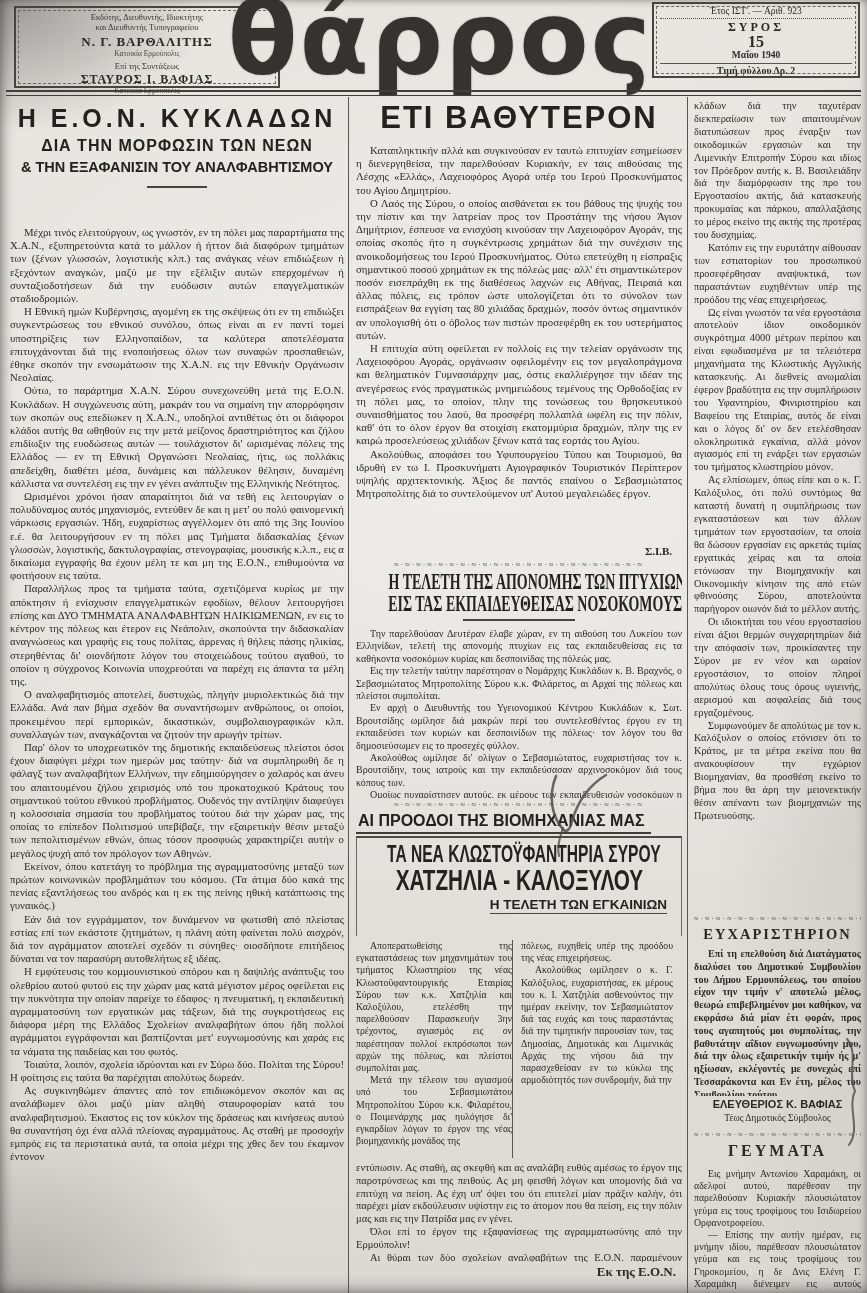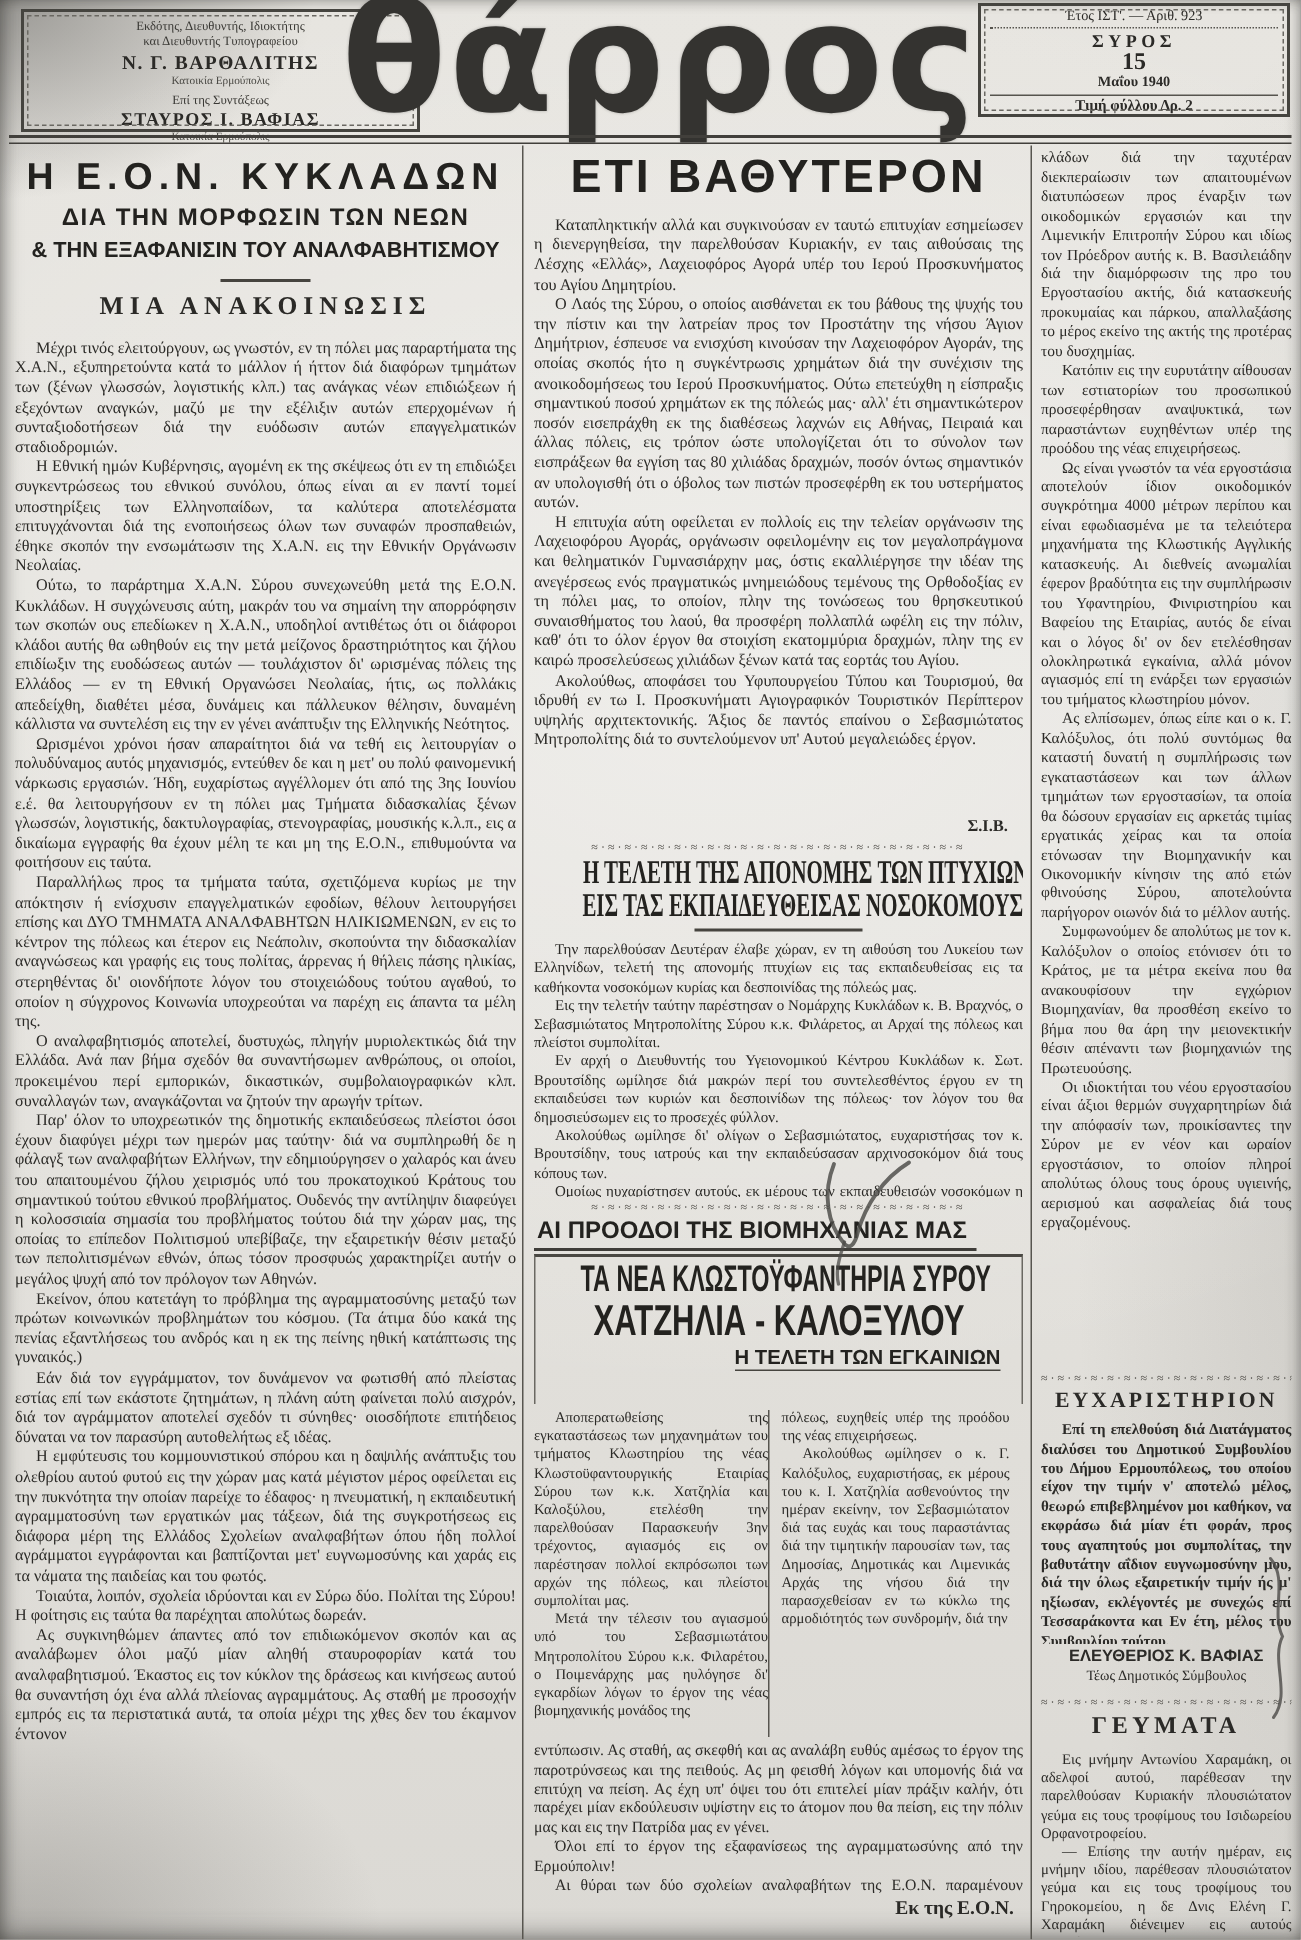--- a/index.html
+++ b/index.html
@@ -108,21 +108,20 @@
 
   <div class="mast-rule"></div>
   <div class="vrule" style="left:348px"></div>
   <div class="vrule" style="left:687px"></div>
 
   <div id="col-left" class="col">
     <div class="abs lh1 sans" style="top:4px">Η Ε.Ο.Ν. ΚΥΚΛΑΔΩΝ</div>
     <div class="abs lh2 sans" style="top:37px">ΔΙΑ ΤΗΝ ΜΟΡΦΩΣΙΝ ΤΩΝ ΝΕΩΝ</div>
     <div class="abs lh3 sans" style="top:59px">&amp; ΤΗΝ ΕΞΑΦΑΝΙΣΙΝ ΤΟΥ ΑΝΑΛΦΑΒΗΤΙΣΜΟΥ</div>
     <div class="srule" style="position:absolute;top:86px;left:137px;width:60px"></div>
-    <div class="abs lsub" style="top:94px">ΜΙΑ ΑΝΑΚΟΙΝΩΣΙΣ</div>
     <div class="abs body-txt" style="top:126px;height:1066px">
         <p class="para">Μέχρι τινός ελειτούργουν, ως γνωστόν, εν τη πόλει μας παραρτήματα της Χ.Α.Ν., εξυπηρετούντα κατά το μάλλον ή ήττον διά διαφόρων τμημάτων των (ξένων γλωσσών, λογιστικής κλπ.) τας ανάγκας νέων επιδιώξεων ή εξεχόντων αναγκών, μαζύ με την εξέλιξιν αυτών επερχομένων ή συνταξιοδοτήσεων διά την ευόδωσιν αυτών επαγγελματικών σταδιοδρομιών.</p>
         <p class="para">Η Εθνική ημών Κυβέρνησις, αγομένη εκ της σκέψεως ότι εν τη επιδιώξει συγκεντρώσεως του εθνικού συνόλου, όπως είναι αι εν παντί τομεί υποστηρίξεις των Ελληνοπαίδων, τα καλύτερα αποτελέσματα επιτυγχάνονται διά της ενοποιήσεως όλων των συναφών προσπαθειών, έθηκε σκοπόν την ενσωμάτωσιν της Χ.Α.Ν. εις την Εθνικήν Οργάνωσιν Νεολαίας.</p>
         <p class="para">Ούτω, το παράρτημα Χ.Α.Ν. Σύρου συνεχωνεύθη μετά της Ε.Ο.Ν. Κυκλάδων. Η συγχώνευσις αύτη, μακράν του να σημαίνη την απορρόφησιν των σκοπών ους επεδίωκεν η Χ.Α.Ν., υποδηλοί αντιθέτως ότι οι διάφοροι κλάδοι αυτής θα ωθηθούν εις την μετά μείζονος δραστηριότητος και ζήλου επιδίωξιν της ευοδώσεως αυτών — τουλάχιστον δι' ωρισμένας πόλεις της Ελλάδος — εν τη Εθνική Οργανώσει Νεολαίας, ήτις, ως πολλάκις απεδείχθη, διαθέτει μέσα, δυνάμεις και πάλλευκον θέλησιν, δυναμένη κάλλιστα να συντελέση εις την εν γένει ανάπτυξιν της Ελληνικής Νεότητος.</p>
         <p class="para">Ωρισμένοι χρόνοι ήσαν απαραίτητοι διά να τεθή εις λειτουργίαν ο πολυδύναμος αυτός μηχανισμός, εντεύθεν δε και η μετ' ου πολύ φαινομενική νάρκωσις εργασιών. Ήδη, ευχαρίστως αγγέλλομεν ότι από της 3ης Ιουνίου ε.έ. θα λειτουργήσουν εν τη πόλει μας Τμήματα διδασκαλίας ξένων γλωσσών, λογιστικής, δακτυλογραφίας, στενογραφίας, μουσικής κ.λ.π., εις α δικαίωμα εγγραφής θα έχουν μέλη τε και μη της Ε.Ο.Ν., επιθυμούντα να φοιτήσουν εις ταύτα.</p>
         <p class="para">Παραλλήλως προς τα τμήματα ταύτα, σχετιζόμενα κυρίως με την απόκτησιν ή ενίσχυσιν επαγγελματικών εφοδίων, θέλουν λειτουργήσει επίσης και ΔΥΟ ΤΜΗΜΑΤΑ ΑΝΑΛΦΑΒΗΤΩΝ ΗΛΙΚΙΩΜΕΝΩΝ, εν εις το κέντρον της πόλεως και έτερον εις Νεάπολιν, σκοπούντα την διδασκαλίαν αναγνώσεως και γραφής εις τους πολίτας, άρρενας ή θήλεις πάσης ηλικίας, στερηθέντας δι' οιονδήποτε λόγον του στοιχειώδους τούτου αγαθού, το οποίον η σύγχρονος Κοινωνία υποχρεούται να παρέχη εις άπαντα τα μέλη της.</p>
         <p class="para">Ο αναλφαβητισμός αποτελεί, δυστυχώς, πληγήν μυριολεκτικώς διά την Ελλάδα. Ανά παν βήμα σχεδόν θα συναντήσωμεν ανθρώπους, οι οποίοι, προκειμένου περί εμπορικών, δικαστικών, συμβολαιογραφικών κλπ. συναλλαγών των, αναγκάζονται να ζητούν την αρωγήν τρίτων.</p>
         <p class="para">Παρ' όλον το υποχρεωτικόν της δημοτικής εκπαιδεύσεως πλείστοι όσοι έχουν διαφύγει μέχρι των ημερών μας ταύτην· διά να συμπληρωθή δε η φάλαγξ των αναλφαβήτων Ελλήνων, την εδημιούργησεν ο χαλαρός και άνευ του απαιτουμένου ζήλου χειρισμός υπό του προκατοχικού Κράτους του σημαντικού τούτου εθνικού προβλήματος. Ουδενός την αντίληψιν διαφεύγει η κολοσσιαία σημασία του προβλήματος τούτου διά την χώραν μας, της οποίας το επίπεδον Πολιτισμού υπεβίβαζε, την εξαιρετικήν θέσιν μεταξύ των πεπολιτισμένων εθνών, όπως τόσον προσφυώς χαρακτηρίζει αυτήν ο μεγάλος ψυχή από τον πρόλογον των Αθηνών.</p>
         <p class="para">Εκείνον, όπου κατετάγη το πρόβλημα της αγραμματοσύνης μεταξύ των πρώτων κοινωνικών προβλημάτων του κόσμου. (Τα άτιμα δύο κακά της πενίας εξαντλήσεως του ανδρός και η εκ της πείνης ηθική κατάπτωσις της γυναικός.)</p>
         <p class="para">Εάν διά τον εγγράμματον, τον δυνάμενον να φωτισθή από πλείστας εστίας επί των εκάστοτε ζητημάτων, η πλάνη αύτη φαίνεται πολύ αισχρόν, διά τον αγράμματον αποτελεί σχεδόν τι σύνηθες· οιοσδήποτε επιτήδειος δύναται να τον παρασύρη αυτοθελήτως εξ ιδέας.</p>
@@ -183,22 +182,22 @@
       </div>
     <div class="abs eonsig" style="top:1164px">Εκ της Ε.Ο.Ν.</div>
   </div>
 
   <div id="col-right" class="col">
     <div class="abs rtxt cont" style="top:0;height:810px">
         <p class="para">κλάδων διά την ταχυτέραν διεκπεραίωσιν των απαιτουμένων διατυπώσεων προς έναρξιν των οικοδομικών εργασιών και την Λιμενικήν Επιτροπήν Σύρου και ιδίως τον Πρόεδρον αυτής κ. Β. Βασιλειάδην διά την διαμόρφωσιν της προ του Εργοστασίου ακτής, διά κατασκευής προκυμαίας και πάρκου, απαλλαξάσης το μέρος εκείνο της ακτής της προτέρας του δυσχημίας.</p>
         <p class="para">Κατόπιν εις την ευρυτάτην αίθουσαν των εστιατορίων του προσωπικού προσεφέρθησαν αναψυκτικά, των παραστάντων ευχηθέντων υπέρ της προόδου της νέας επιχειρήσεως.</p>
         <p class="para">Ως είναι γνωστόν τα νέα εργοστάσια αποτελούν ίδιον οικοδομικόν συγκρότημα 4000 μέτρων περίπου και είναι εφωδιασμένα με τα τελειότερα μηχανήματα της Κλωστικής Αγγλικής κατασκευής. Αι διεθνείς ανωμαλίαι έφερον βραδύτητα εις την συμπλήρωσιν του Υφαντηρίου, Φινιριστηρίου και Βαφείου της Εταιρίας, αυτός δε είναι και ο λόγος δι' ον δεν ετελέσθησαν ολοκληρωτικά εγκαίνια, αλλά μόνον αγιασμός επί τη ενάρξει των εργασιών του τμήματος κλωστηρίου μόνον.</p>
         <p class="para">Ας ελπίσωμεν, όπως είπε και ο κ. Γ. Καλόξυλος, ότι πολύ συντόμως θα καταστή δυνατή η συμπλήρωσις των εγκαταστάσεων και των άλλων τμημάτων των εργοστασίων, τα οποία θα δώσουν εργασίαν εις αρκετάς τιμίας εργατικάς χείρας και τα οποία ετόνωσαν την Βιομηχανικήν και Οικονομικήν κίνησιν της από ετών φθινούσης Σύρου, αποτελούντα παρήγορον οιωνόν διά το μέλλον αυτής.</p>
+        <p class="para">Οι ιδιοκτήται του νέου εργοστασίου είναι άξιοι θερμών συγχαρητηρίων διά την απόφασίν των, προικίσαντες την Σύρον με εν νέον και ωραίον εργοστάσιον, το οποίον πληροί απολύτως όλους τους όρους υγιεινής, αερισμού και ασφαλείας διά τους εργαζομένους.</p>
         <p class="para">Συμφωνούμεν δε απολύτως με τον κ. Καλόξυλον ο οποίος ετόνισεν ότι το Κράτος, με τα μέτρα εκείνα που θα ανακουφίσουν την εγχώριον Βιομηχανίαν, θα προσθέση εκείνο το βήμα που θα άρη την μειονεκτικήν θέσιν απέναντι των βιομηχανιών της Πρωτευούσης.</p>
-        <p class="para">Οι ιδιοκτήται του νέου εργοστασίου είναι άξιοι θερμών συγχαρητηρίων διά την απόφασίν των, προικίσαντες την Σύρον με εν νέον και ωραίον εργοστάσιον, το οποίον πληροί απολύτως όλους τους όρους υγιεινής, αερισμού και ασφαλείας διά τους εργαζομένους.</p>
       </div>
     <div class="abs orn" style="top:814px">≈·≈·≈·≈·≈·≈·≈·≈·≈·≈·≈·≈·≈·≈·≈·≈·≈·≈·≈·≈·≈·≈·≈</div>
     <div class="abs rh" style="top:826px">ΕΥΧΑΡΙΣΤΗΡΙΟΝ</div>
     <div class="abs thx" style="top:848px;height:148px">
         <p class="para">Επί τη επελθούση διά Διατάγματος διαλύσει του Δημοτικού Συμβουλίου του Δήμου Ερμουπόλεως, του οποίου είχον την τιμήν ν' αποτελώ μέλος, θεωρώ επιβεβλημένον μοι καθήκον, να εκφράσω διά μίαν έτι φοράν, προς τους αγαπητούς μοι συμπολίτας, την βαθυτάτην αΐδιον ευγνωμοσύνην μου, διά την όλως εξαιρετικήν τιμήν ής μ' ηξίωσαν, εκλέγοντές με συνεχώς επί Τεσσαράκοντα και Εν έτη, μέλος του Συμβουλίου τούτου.</p>
       </div>
     <div class="abs tsig1" style="top:998px">ΕΛΕΥΘΕΡΙΟΣ Κ. ΒΑΦΙΑΣ</div>
     <div class="abs tsig2" style="top:1013px">Τέως Δημοτικός Σύμβουλος</div>
     <div class="abs orn" style="top:1030px">≈·≈·≈·≈·≈·≈·≈·≈·≈·≈·≈·≈·≈·≈·≈·≈·≈·≈·≈·≈·≈·≈·≈</div>
     <div class="abs rh" style="top:1042px;font-size:16px;letter-spacing:3px">ΓΕΥΜΑΤΑ</div>

